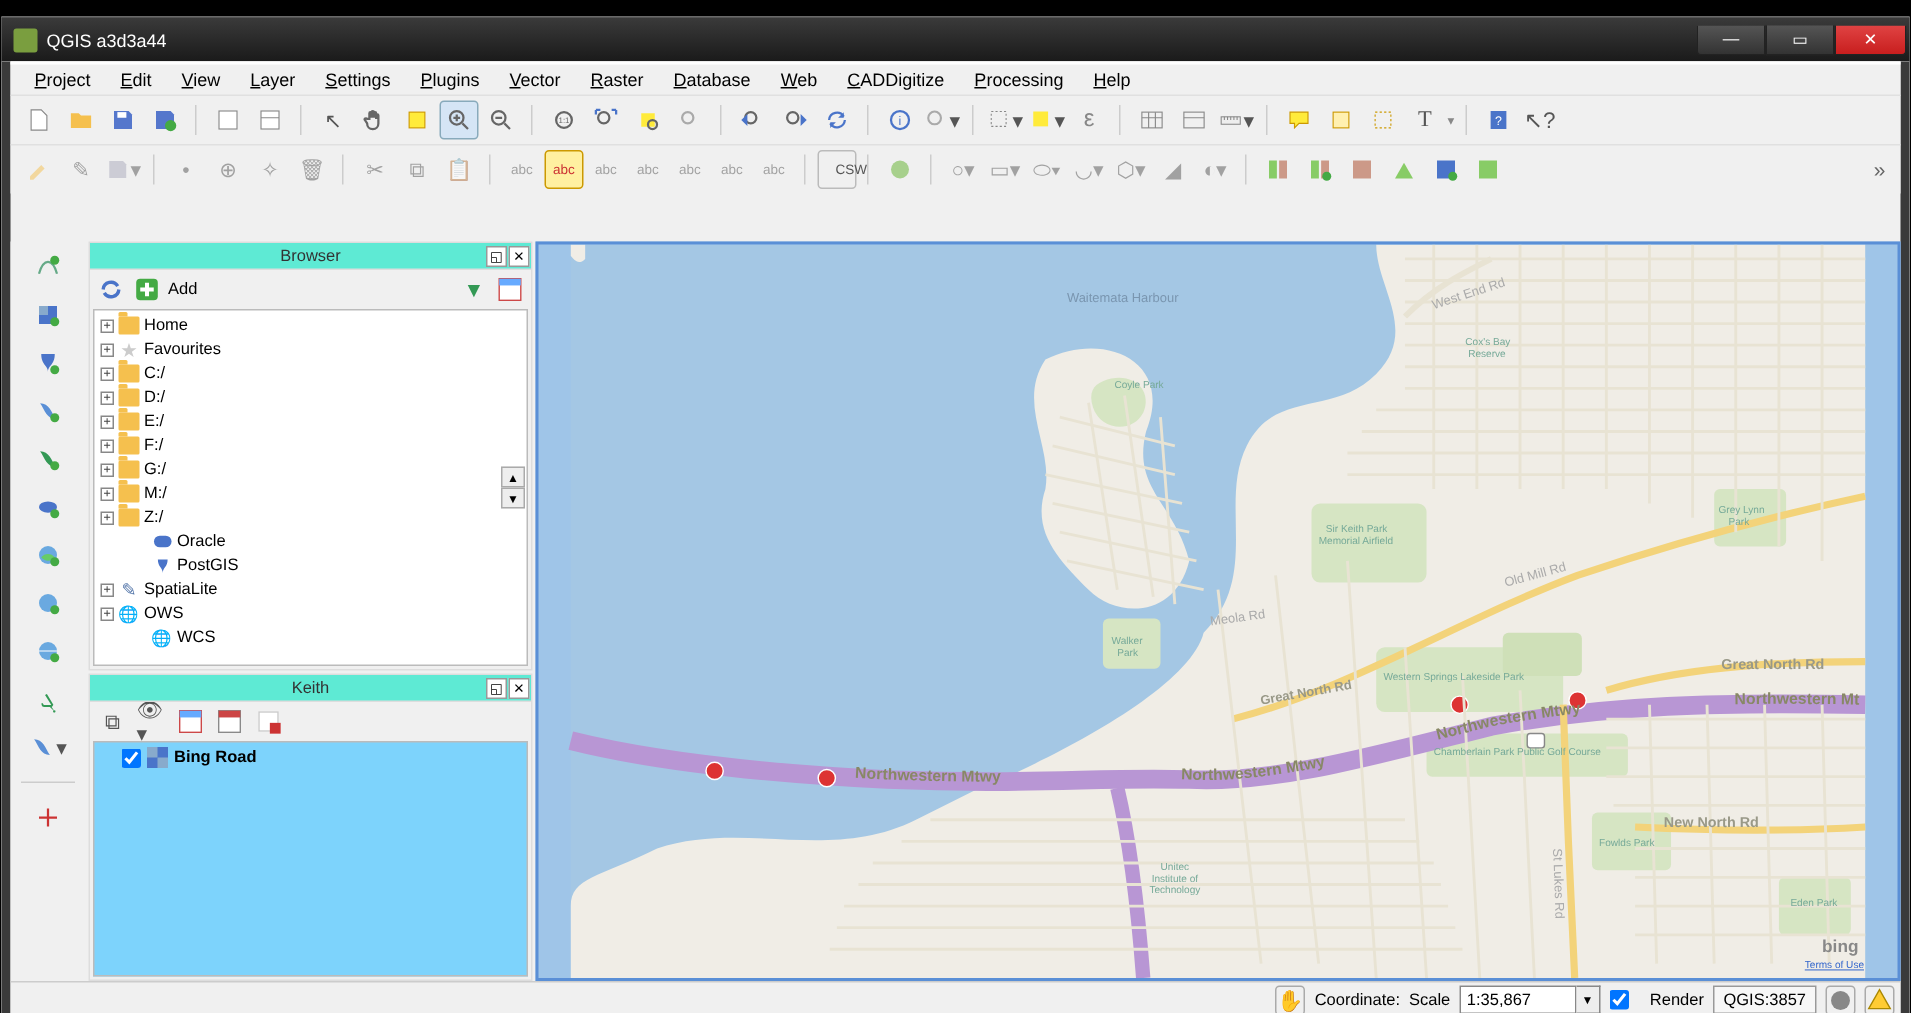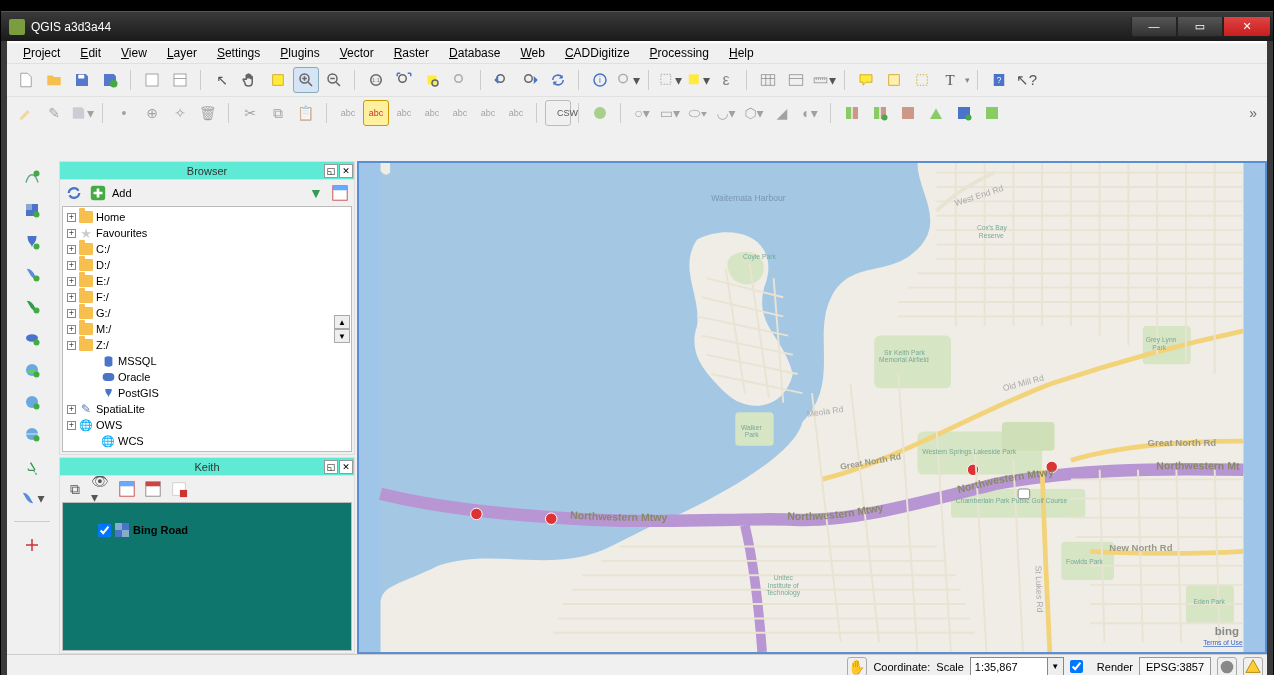--- a/index.html
+++ b/index.html
@@ -33,21 +33,21 @@
 .pbtn { width:14px; height:14px; border:1px solid #999; background:#fff; font-size:9px; display:flex; align-items:center; justify-content:center; cursor:pointer; }
 .panel-toolbar { height:26px; display:flex; align-items:center; padding:2px 4px; gap:4px; font-size:11px; }
 .tree { flex:1; background:#fff; border:1px solid #bbb; margin:0 2px 2px 2px; overflow:auto; font-size:11px; padding:2px; position:relative;}
 .tree-item { height:16px; display:flex; align-items:center; gap:3px; padding-left:2px; cursor:pointer; white-space:nowrap; }
 .tree-item.child { padding-left:22px; }
 .expander { width:9px; height:9px; border:1px solid #888; display:flex; align-items:center; justify-content:center; font-size:8px; color:#444; line-height:1; font-family:monospace;}
 .tree-icon { width:14px; height:14px; display:inline-flex; align-items:center; justify-content:center; font-size:11px; }
 .tree-label { }
 .tree-spinners{ position:absolute; right:1px; top:50%; transform:translateY(-50%); width:16px; display:flex; flex-direction:column;}
 .spin{ height:14px; border:1px solid #aaa; background:#eee; font-size:8px; display:flex; align-items:center; justify-content:center;}
-.layers-body { flex:1; background:#0f766e; border:1px solid #bbb; margin:0 2px 2px 2px; padding:20px; font-size:11px;}
+.layers-body { flex:1; background:#7dd3fc; border:1px solid #bbb; margin:0 2px 2px 2px; padding:3px; font-size:11px;}
 .layer-row { display:flex; align-items:center; gap:4px; }
 .layer-row input[type=checkbox]{ width:13px; height:13px;}
 .map { flex:1; position:relative; border:2px solid #5a8fd6; background:#9fc5e8; overflow:hidden; }
 .map svg{ width:100%; height:100%; display:block;}
 .statusbar { position:absolute; left:0; right:0; bottom:0; height:24px; background:#f0f0f0; display:flex; align-items:center; padding:0 4px; gap:6px; font-size:11px; border-top:1px solid #ccc; }
 .statusbar .spacer{ flex:1;}
 .st-input { height:19px; border:1px solid #888; background:#fff; padding:0 4px; font-size:11px;}
 .st-chk { display:flex; align-items:center; gap:14px;}
 .overflow { margin-left:auto; font-size:14px; color:#666; padding:0 4px;}
 .folder-icon{ width:14px; height:12px; background:#f5c04e; border-radius:1px; position:relative; display:inline-block;}
@@ -509,29 +509,20 @@
               <div class="tree-item">
                 <span class="expander">+</span>
                 <span class="tree-icon">
                   <span class="folder-icon"></span>
                 </span>
                 <span class="tree-label">Z:/</span>
               </div>
               <div class="tree-item child">
                 <span style="width:11px"></span>
                 <span class="tree-icon">
-                  <svg width="13" height="13" viewBox="0 0 20 20">
-                    <path fill="#4a74c9" d="M4 4c4-3 8-3 12 0v12c-4 3-8 3-12 0z"></path>
-                  </svg>
-                </span>
-                <span class="tree-label">MSSQL</span>
-              </div>
-              <div class="tree-item child">
-                <span style="width:11px"></span>
-                <span class="tree-icon">
                   <svg width="13" height="10" viewBox="0 0 20 14">
                     <rect x="1" y="1" width="18" height="12" rx="6" fill="#4a74c9"></rect>
                   </svg>
                 </span>
                 <span class="tree-label">Oracle</span>
               </div>
               <div class="tree-item child">
                 <span style="width:11px"></span>
                 <span class="tree-icon">
                   <svg width="13" height="13" viewBox="0 0 20 20">
@@ -695,21 +686,21 @@
       <span>Coordinate:</span>
       <span>Scale</span>
       <div style="display:flex">
         <input class="st-input" style="width: 78px;" value="1:35,867">
         <div style="width:16px;height:19px;border:1px solid #888;border-left:none;background:#eee;display:flex;align-items:center;justify-content:center;font-size:8px">▼</div>
       </div>
       <label class="st-chk">
           <input type="checkbox" checked="" style=""> 
           <span>Render</span>
         </label>
-      <div style="height:19px;border:1px solid #999;padding:0 6px;display:flex;align-items:center;background:#f7f7f7">EPSG:3857</div>
+      <div style="height:19px;border:1px solid #999;padding:0 6px;display:flex;align-items:center;background:#f7f7f7">QGIS:3857</div>
       <div class="tbtn" style="width:20px;height:20px;border:1px solid #aaa">
           <svg viewBox="0 0 20 20">
             <circle cx="10" cy="10" r="7" fill="#888"></circle>
           </svg>
         </div>
       <div class="tbtn" style="width:20px;height:20px;border:1px solid #aaa">
           <svg viewBox="0 0 20 20">
             <path fill="#fc3" stroke="#a80" d="M10 2l8 14H2z"></path>
           </svg>
         </div>

